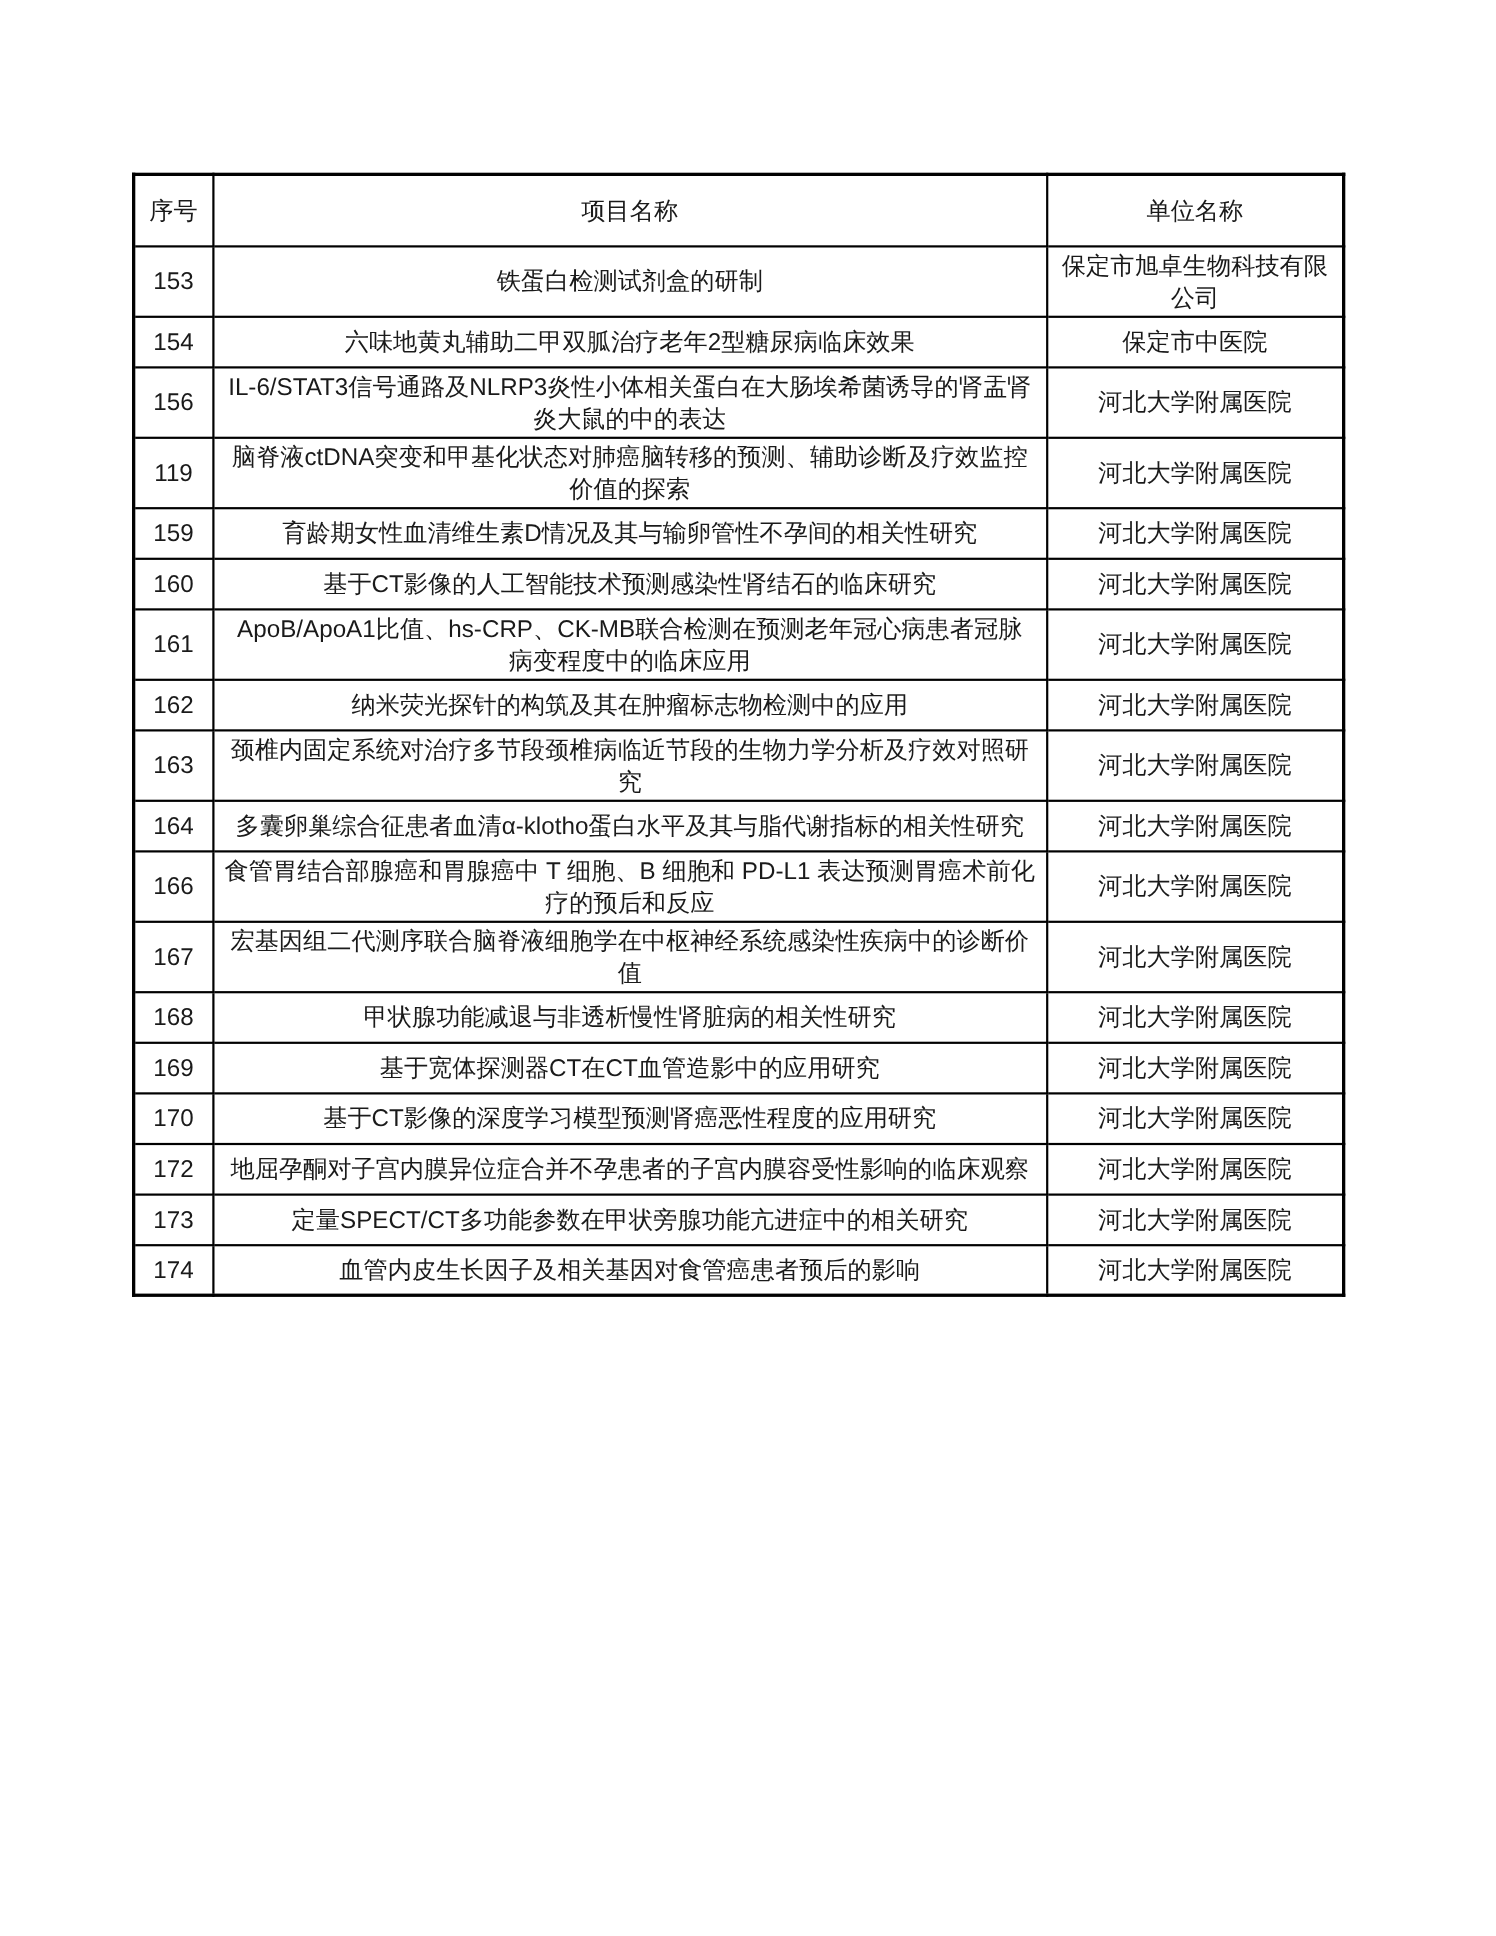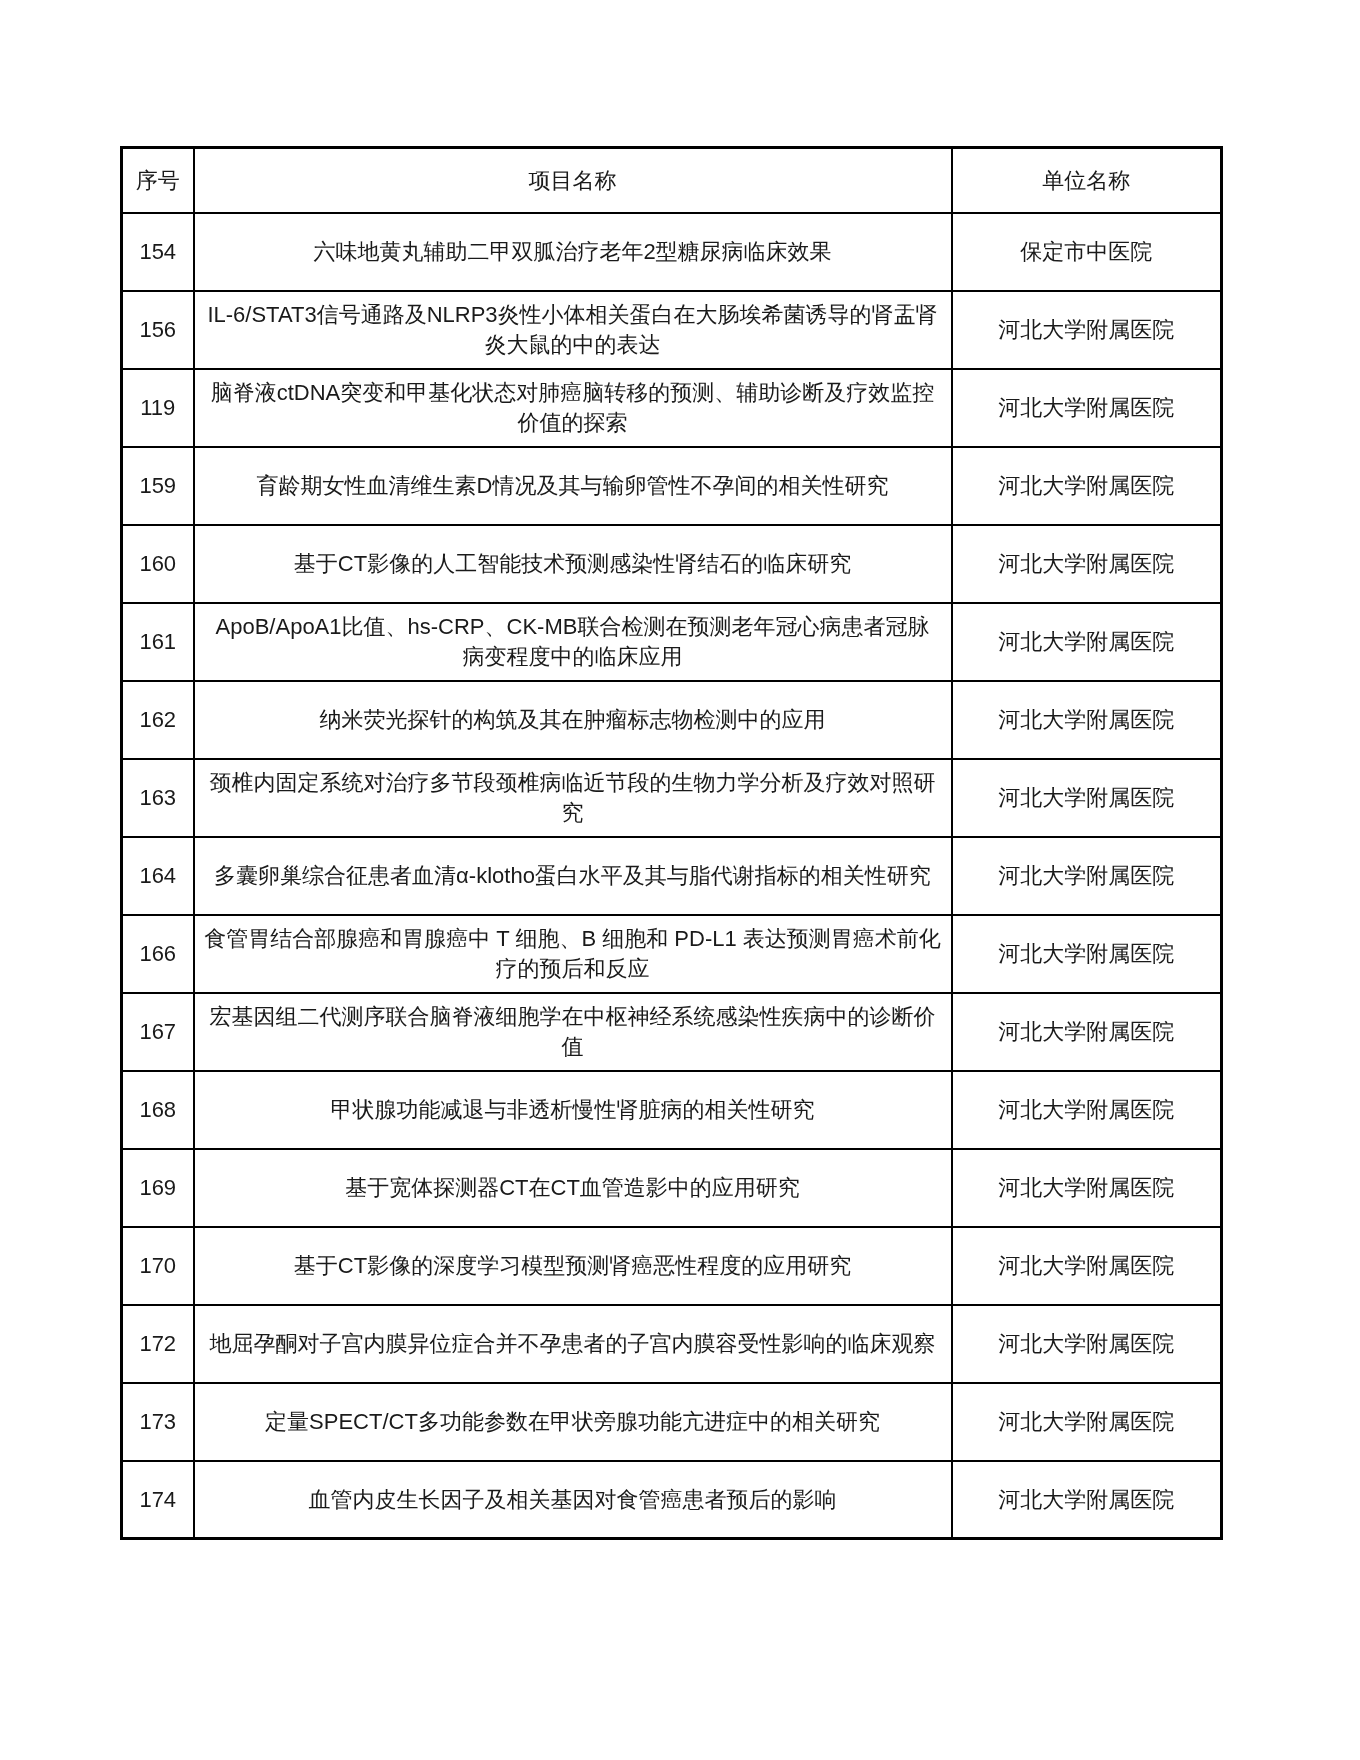--- a/index.html
+++ b/index.html
@@ -12,21 +12,21 @@
     width: 1360px;
     height: 1760px;
     background: #ffffff;
     font-family: "Liberation Sans", "DejaVu Sans", sans-serif;
     color: #1a1a1a;
     overflow: hidden;
   }
   table.doc-table {
     position: absolute;
     left: 120px;
-    top: 146px;
+    top: 157px;
     width: 1100px;
     border-collapse: collapse;
     table-layout: fixed;
     border: 3px solid #000;
   }
   table.doc-table col.col-no   { width: 72px;  }
   table.doc-table col.col-proj { width: 758px; }
   table.doc-table col.col-org  { width: 270px; }
   table.doc-table th,
   table.doc-table td {
@@ -34,41 +34,47 @@
     font-size: 22px;
     font-weight: normal;
     line-height: 1.32;
     text-align: center;
     vertical-align: middle;
     padding: 2px 7px;
     white-space: pre-line;
     overflow: hidden;
   }
   table.doc-table thead tr { height: 65px; }
-  table.doc-table tbody tr { height: 78px; }
+  table.doc-table tbody tr { height: 46px; }
   td.cell-no { padding: 2px 2px; }
 </style>
 </head>
 <body>
 
 <div class="page">
   <table class="doc-table">
     <colgroup>
       <col class="col-no">
       <col class="col-proj">
       <col class="col-org">
     </colgroup>
     <thead>
       <tr>
         <th>序号</th>
         <th>项目名称</th>
         <th>单位名称</th>
       </tr>
     </thead>
     <tbody>
+        <tr>
+      <td class="cell-no">153</td>
+      <td class="cell-proj">铁蛋白检测试剂盒的研制</td>
+      <td class="cell-org">保定市旭卓生物科技有限
+公司</td>
+    </tr>
         <tr>
       <td class="cell-no">154</td>
       <td class="cell-proj">六味地黄丸辅助二甲双胍治疗老年2型糖尿病临床效果</td>
       <td class="cell-org">保定市中医院</td>
     </tr>
         <tr>
       <td class="cell-no">156</td>
       <td class="cell-proj">IL-6/STAT3信号通路及NLRP3炎性小体相关蛋白在大肠埃希菌诱导的肾盂肾
 炎大鼠的中的表达</td>
       <td class="cell-org">河北大学附属医院</td>

